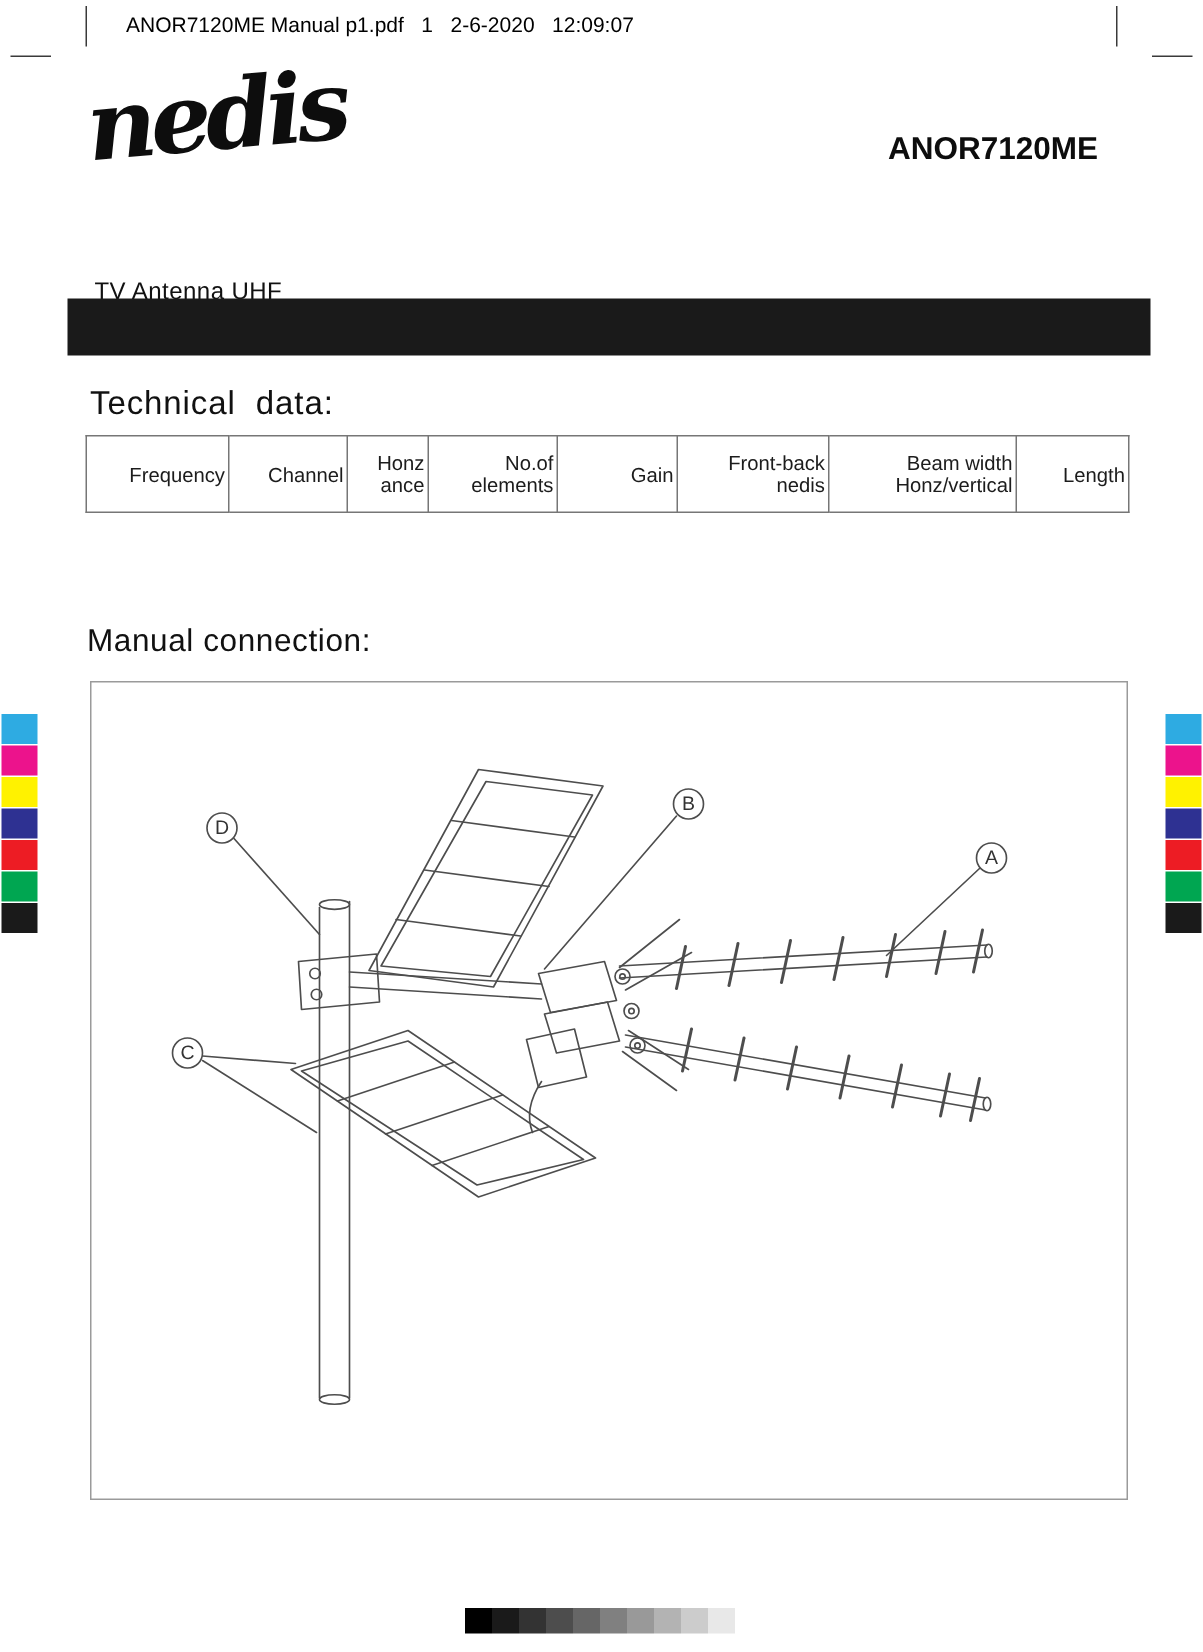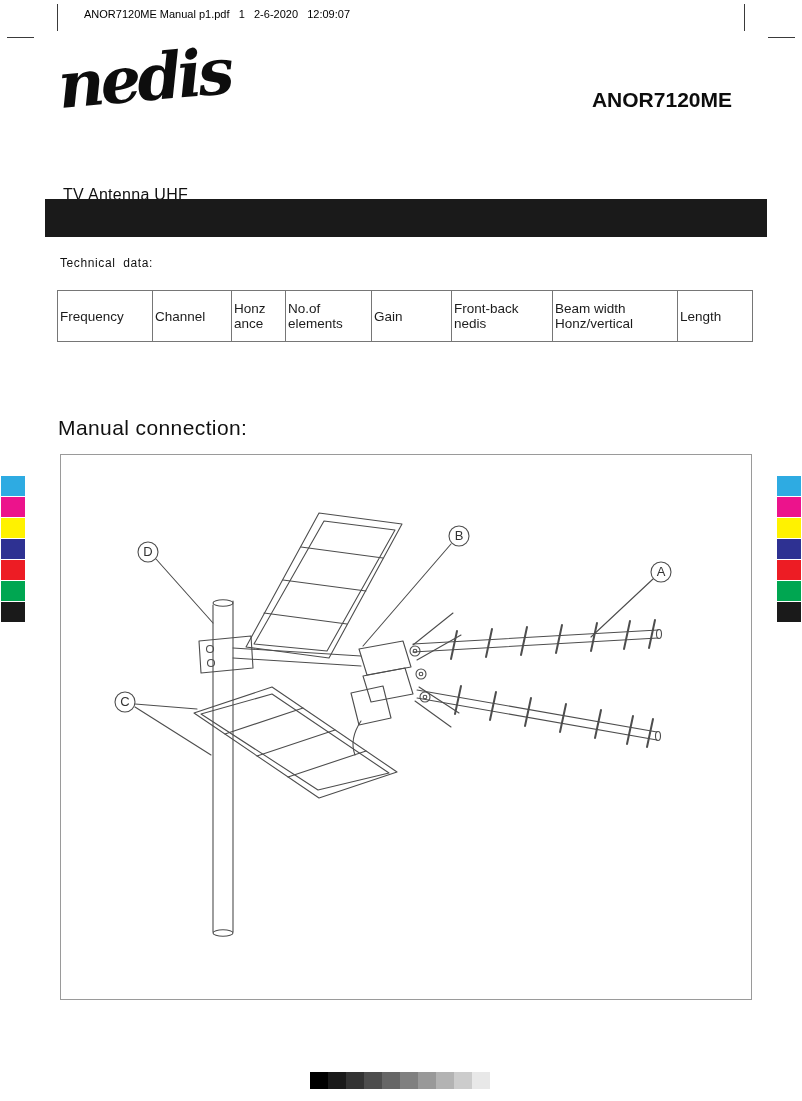--- a/index.html
+++ b/index.html
@@ -5,37 +5,37 @@
   * { margin:0; padding:0; box-sizing:border-box; }
   html,body { width:802px; height:1101px; }
   body {
     font-family:"Liberation Sans", sans-serif;
     background:#ffffff; color:#111; position:relative; overflow:hidden;
   }
   .crop { position:absolute; background:#3a3a3a; }
   .crop.v { width:1px; height:27px; }
   .crop.h { width:27px; height:1px; }
 
-  .print-header { position:absolute; left:84px; top:8px; font-size:11px; color:#000; white-space:pre; }
+  .print-header { position:absolute; left:84px; top:8px; font-size:14px; color:#000; white-space:pre; }
 
   .logo {
     position:absolute; left:58px; top:48px;
     font-family:"DejaVu Serif", serif; font-style:italic; font-weight:700;
     font-size:64px; letter-spacing:-4px; color:#0d0d0d;
     transform:rotate(-5deg); transform-origin:left center;
   }
   .model { position:absolute; right:70px; top:88px; font-size:21px; font-weight:700; color:#0d0d0d; }
   .subtitle { position:absolute; left:63px; top:186px; font-size:16px; letter-spacing:0.3px; }
   .black-bar { position:absolute; left:45px; top:199px; width:722px; height:38px; background:#1a1a1a; }
 
-  .tech-heading { position:absolute; left:60px; top:256px; font-size:12px; letter-spacing:0.6px; white-space:pre; }
+  .tech-heading { position:absolute; left:60px; top:256px; font-size:22px; letter-spacing:0.6px; white-space:pre; }
 
   table.spec { position:absolute; left:57px; top:290px; width:695px; border-collapse:collapse; table-layout:fixed; }
   table.spec th, table.spec td {
-    border:1px solid #767676; text-align:left; vertical-align:middle;
+    border:1px solid #767676; text-align:right; vertical-align:middle;
     font-weight:400; font-size:13.5px; padding:0 2px; color:#1c1c1c;
   }
   table.spec th { height:51px; }
   table.spec td { height:49px; }
   .hline:empty { display:none; }
 
   .conn-heading { position:absolute; left:58px; top:416px; font-size:21px; letter-spacing:0.4px; }
 
   .diagram-box { position:absolute; left:60px; top:454px; width:692px; height:546px; border:1px solid #9a9a9a; background:#fff; }
 

